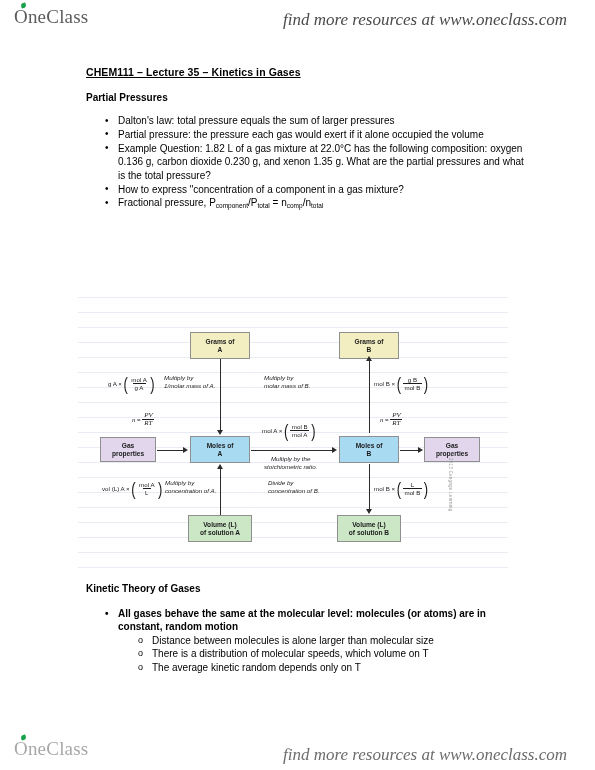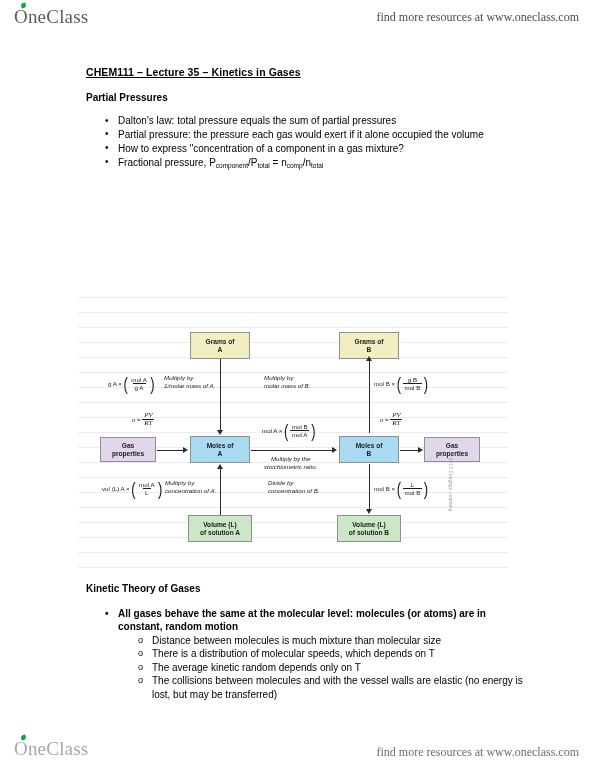--- a/index.html
+++ b/index.html
@@ -37,23 +37,24 @@
     top: -3px;
     left: 7px;
     width: 5px;
     height: 5px;
     background: #17a24a;
     border-radius: 60% 10% 60% 10%;
     transform: rotate(-18deg);
   }
   .resources {
     position: absolute;
-    right: 16px;
+    right: 28px;
     font-family: "Liberation Serif", serif;
-    font-size: 12px;
+    font-size: 17px;
+    font-style: italic;
   }
   .resources-head { top: 10px; color: #4b4b4b; }
   .resources-foot { top: 745px; color: #6d6d6d; }
 
   
   .doc-title {
     position: absolute;
     left: 86px;
     top: 66px;
     font-size: 10.5px;
@@ -227,22 +228,23 @@
     <span class="leaf"></span>
     <span>OneClass</span>
   </span>
 </div>
 <div class="resources resources-head">find more resources at www.oneclass.com</div>
 
 <div class="doc-title">CHEM111 – Lecture 35 – Kinetics in Gases</div>
 <div class="section-head" id="ph-partial">Partial Pressures</div>
 
 <ul class="bullets" id="list-partial">
-  <li>Dalton's law: total pressure equals the sum of partial pressures</li>
+  <li>Dalton's law: total pressure equals the sum of larger pressures</li>
   <li>Partial pressure: the pressure each gas would exert if it alone occupied the volume</li>
+  <li>Example Question: 1.82 L of a gas mixture at 22.0°C has the following composition: oxygen 0.136 g, carbon dioxide 0.230 g, and xenon 1.35 g. What are the partial pressures and what is the total pressure?</li>
   <li>How to express "concentration of a component in a gas mixture?</li>
   <li>
     <span>Fractional pressure, P</span><sub>component</sub><span>/P</span><sub>total</sub><span> = n</span><sub>comp</sub><span>/n</span><sub>total</sub>
   </li>
 </ul>
 
 <div class="diagram">
   <div class="ruled"></div>
 
   <div class="dbox b-grams" id="box-grams-a">Grams of<br>A</div>
@@ -380,24 +382,23 @@
   <div class="copyright">© 2013 Cengage Learning</div>
 </div>
 
 <div class="section-head" id="ph-kinetic">Kinetic Theory of Gases</div>
 
 <ul class="bullets" id="list-kinetic">
   <li>All gases behave the same at the molecular level: molecules (or atoms) are in constant, random motion</li>
 </ul>
 
 <ul class="sub-bullets" id="list-kinetic-sub">
-  <li>Distance between molecules is much mixture than molecular size</li>
-  <li>There is a distribution of molecular speeds, which depends on T</li>
+  <li>Distance between molecules is alone larger than molecular size</li>
+  <li>There is a distribution of molecular speeds, which volume on T</li>
   <li>The average kinetic random depends only on T</li>
-  <li>The collisions between molecules and with the vessel walls are elastic (no energy is lost, but may be transferred)</li>
 </ul>
 
 <div class="brand brand-foot">
   <span class="o-wrap">
     <span class="leaf"></span>
     <span>OneClass</span>
   </span>
 </div>
 <div class="resources resources-foot">find more resources at www.oneclass.com</div>
 

